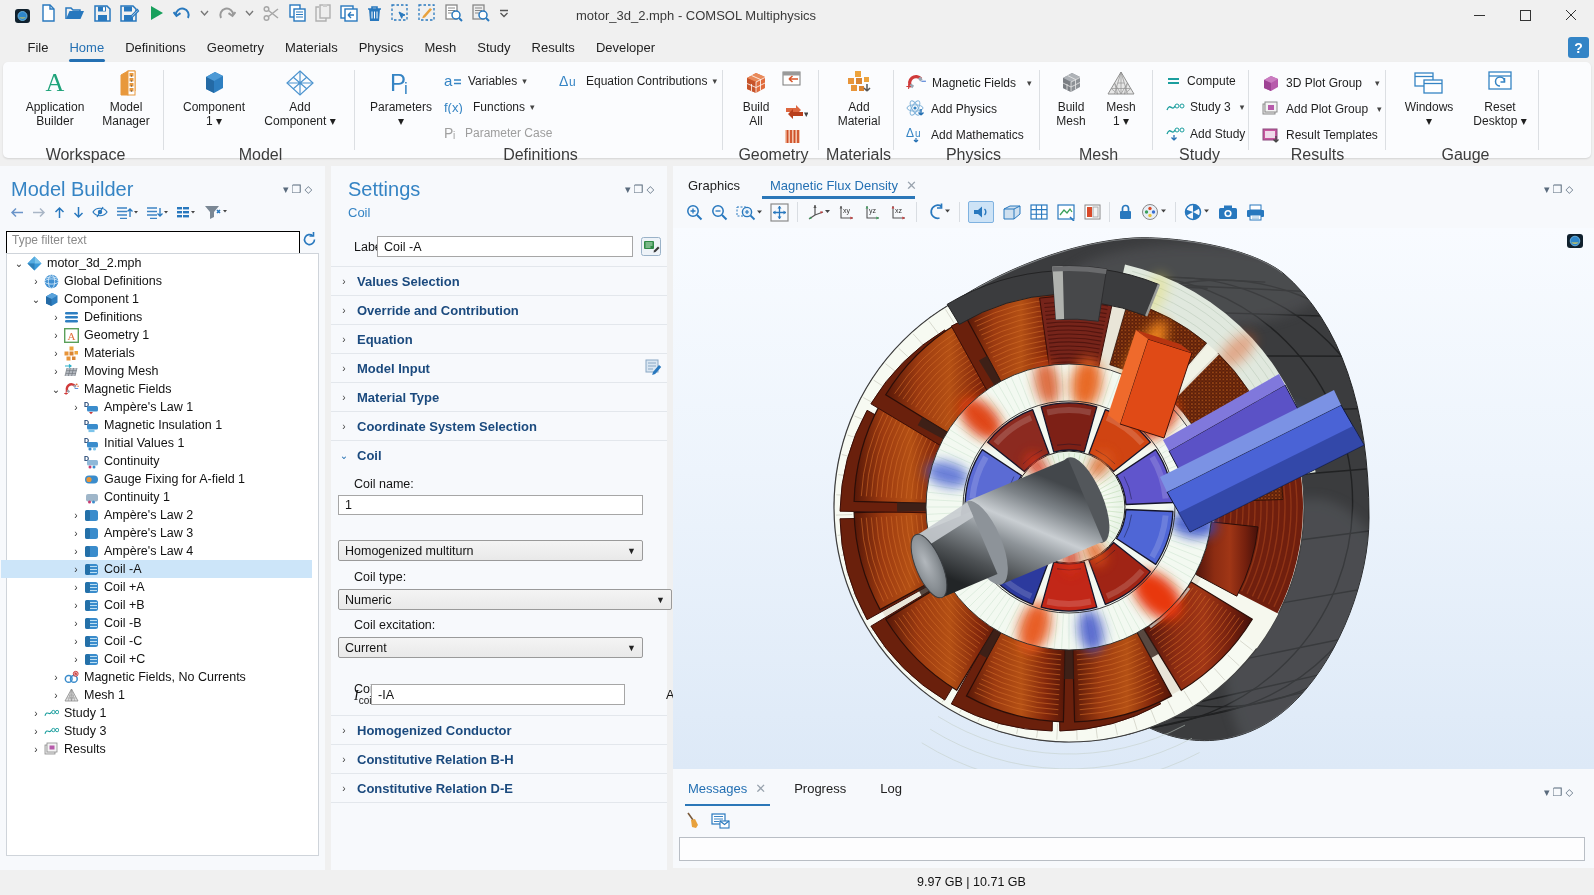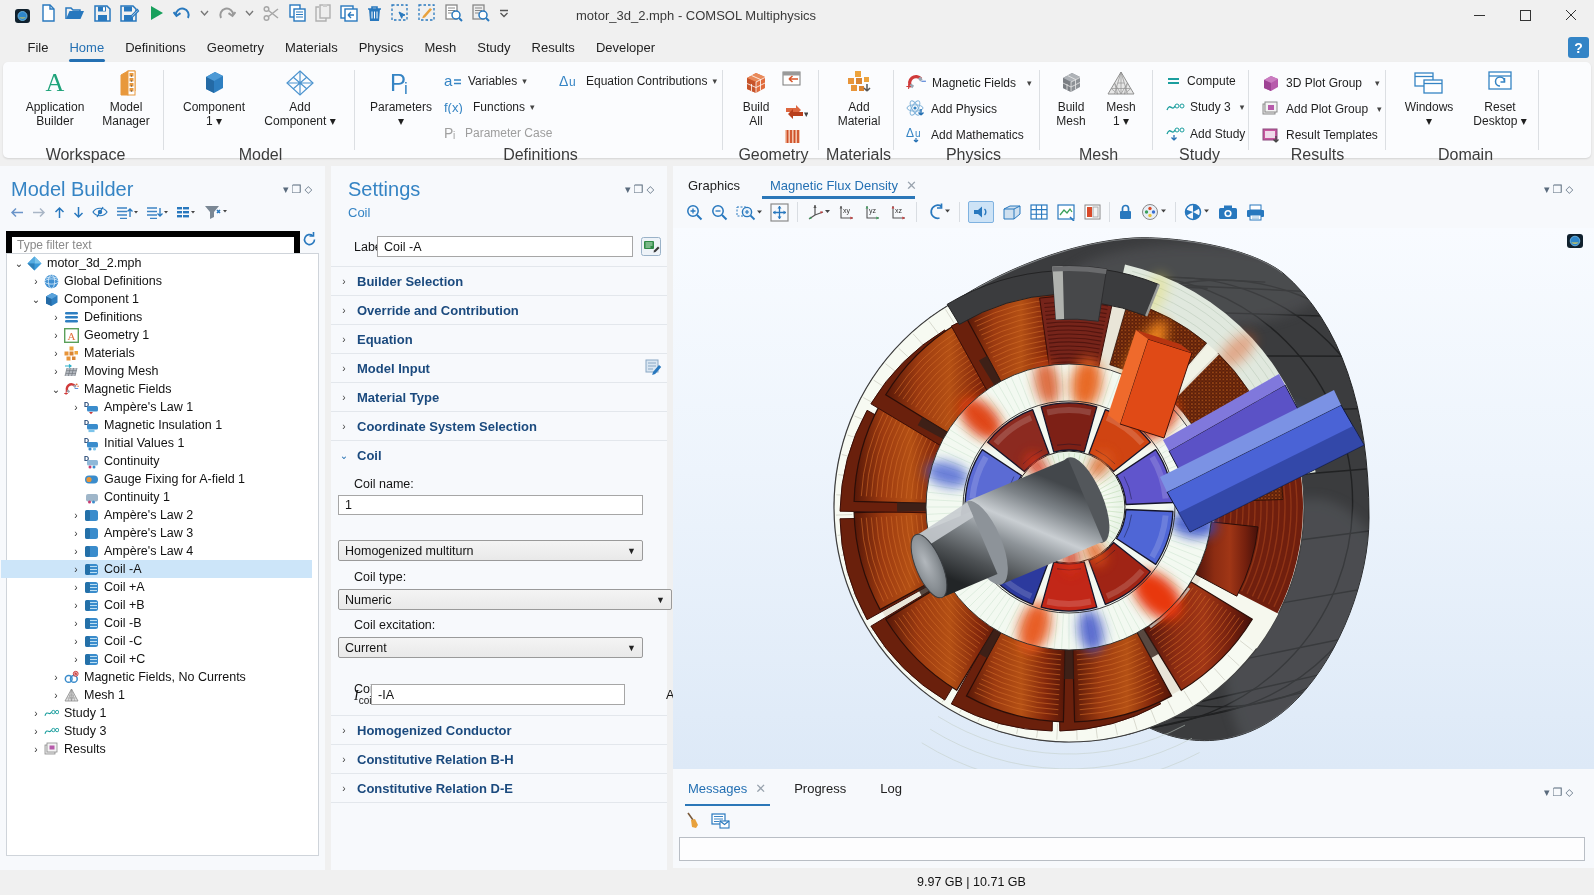--- a/index.html
+++ b/index.html
@@ -31,21 +31,21 @@
 .panel{position:absolute;background:#f7f9fc;}
 #mb-panel{left:0;top:166px;width:325px;height:704px;}
 #set-panel{left:331px;top:166px;width:336px;height:704px;}
 #gfx-panel{left:673px;top:166px;width:921px;height:612px;}
 #msg-panel{left:673px;top:778px;width:921px;height:90px;}
 .ptitle{font-size:20px;color:#3584c4;}
 .pctl{position:absolute;display:flex;gap:9px;color:#5a6b7d;font-size:11px;align-items:center;}
 
 #mb-title{position:absolute;left:11px;top:178px;}
 #mb-tools{position:absolute;left:10px;top:205px;display:flex;align-items:center;gap:8px;}
-#filterbox{position:absolute;left:6px;top:231px;width:294px;height:29px;background:#fff;border:6px solid #000000;font-size:12px;color:#8a8a8a;padding:1px 5px;}
+#filterbox{position:absolute;left:6px;top:231px;width:294px;height:29px;background:#fff;border:1px solid #000000;font-size:12px;color:#8a8a8a;padding:1px 5px;}
 #treebox{position:absolute;left:6px;top:253px;width:313px;height:603px;background:#fff;border:1px solid #cfd4da;}
 .trow{position:absolute;height:18px;display:flex;align-items:center;font-size:12.5px;color:#111;white-space:nowrap;}
 .trow .ar{width:10px;font-size:10px;color:#333;display:inline-block;text-align:center;margin-right:3px;}
 .trow .tic{width:15px;height:15px;margin-right:5px;display:inline-flex;align-items:center;justify-content:center;}
 .hl{position:absolute;left:1px;width:311px;height:18px;background:#cce5f9;}
 
 #set-title{position:absolute;left:348px;top:178px;}
 #set-sub{position:absolute;left:348px;top:205px;font-size:13px;color:#3584c4;}
 .sec{position:absolute;left:331px;width:336px;height:29px;border-top:1px solid #e3e7ec;display:flex;align-items:center;font-size:13px;color:#235a88;}
 .sec b{color:#1b4a7e;font-weight:bold;}
@@ -403,21 +403,21 @@
         </div>Windows<br>▾</div>
     <div class="bigbtn" style="left:1462px;width:70px;"><div class="ic">
           <svg width="26" height="24" viewBox="0 0 26 24">
             <rect x="2" y="2" width="22" height="17" fill="#fff" stroke="#3584c4" stroke-width="1.3"></rect>
             <path d="M2 6 h22" stroke="#3584c4" stroke-width="1.3"></path>
             <path d="M13 16 a4.5 4.5 0 1 1 4.5 -4.5" stroke="#3584c4" stroke-width="1.5" fill="none"></path>
             <path d="M17.5 8 v4 h-4" stroke="#3584c4" stroke-width="1.5" fill="none"></path>
           </svg>
         </div>Reset<br>Desktop ▾</div>
     <div class="rsep" style="left:1535px;"></div>
-    <div class="rgl" style="left:1420px;width:85px;">Domain</div>
+    <div class="rgl" style="left:1420px;width:85px;">Gauge</div>
   </div>
   <div id="homeline"></div>
   <div id="helpbtn">?</div>
 
   <div class="panel" id="mb-panel"></div>
   <div class="panel" id="set-panel"></div>
   <div class="panel" id="gfx-panel"></div>
   <div class="panel" id="msg-panel"></div>
 
   <div id="mb-title" class="ptitle">Model Builder</div>
@@ -701,21 +701,21 @@
     <div class="slabel" style="left:338px;top:240px;">Label:</div>
     <div class="sinput" style="left:377px;top:236px;width:256px;height:21px;">Coil -A</div>
     <svg class="abs" style="left:641px;top:237px;" width="20" height="19" viewBox="0 0 20 19">
         <rect x="0.5" y="0.5" width="19" height="18" rx="2" fill="#eef3f8" stroke="#9ab2c8"></rect>
         <rect x="3" y="4" width="10" height="8" rx="1" fill="#2e8a46"></rect>
         <path d="M4.5 6 h7 M4.5 8 h7 M4.5 10 h5" stroke="#d8f0dc" stroke-width="0.9"></path>
         <path d="M13 13.5 l4-4 1.5 1.5 -4 4 -2 0.5 z" fill="#3a3a3a"></path>
       </svg>
     <div class="sec" style="top:266px;">
         <span class="car">›</span>
-        <b>Builder Selection</b>
+        <b>Values Selection</b>
       </div>
     <div class="sec" style="top:295px;">
         <span class="car">›</span>
         <b>Override and Contribution</b>
       </div>
     <div class="sec" style="top:324px;">
         <span class="car">›</span>
         <b>Equation</b>
       </div>
     <div class="sec" style="top:353px;">

